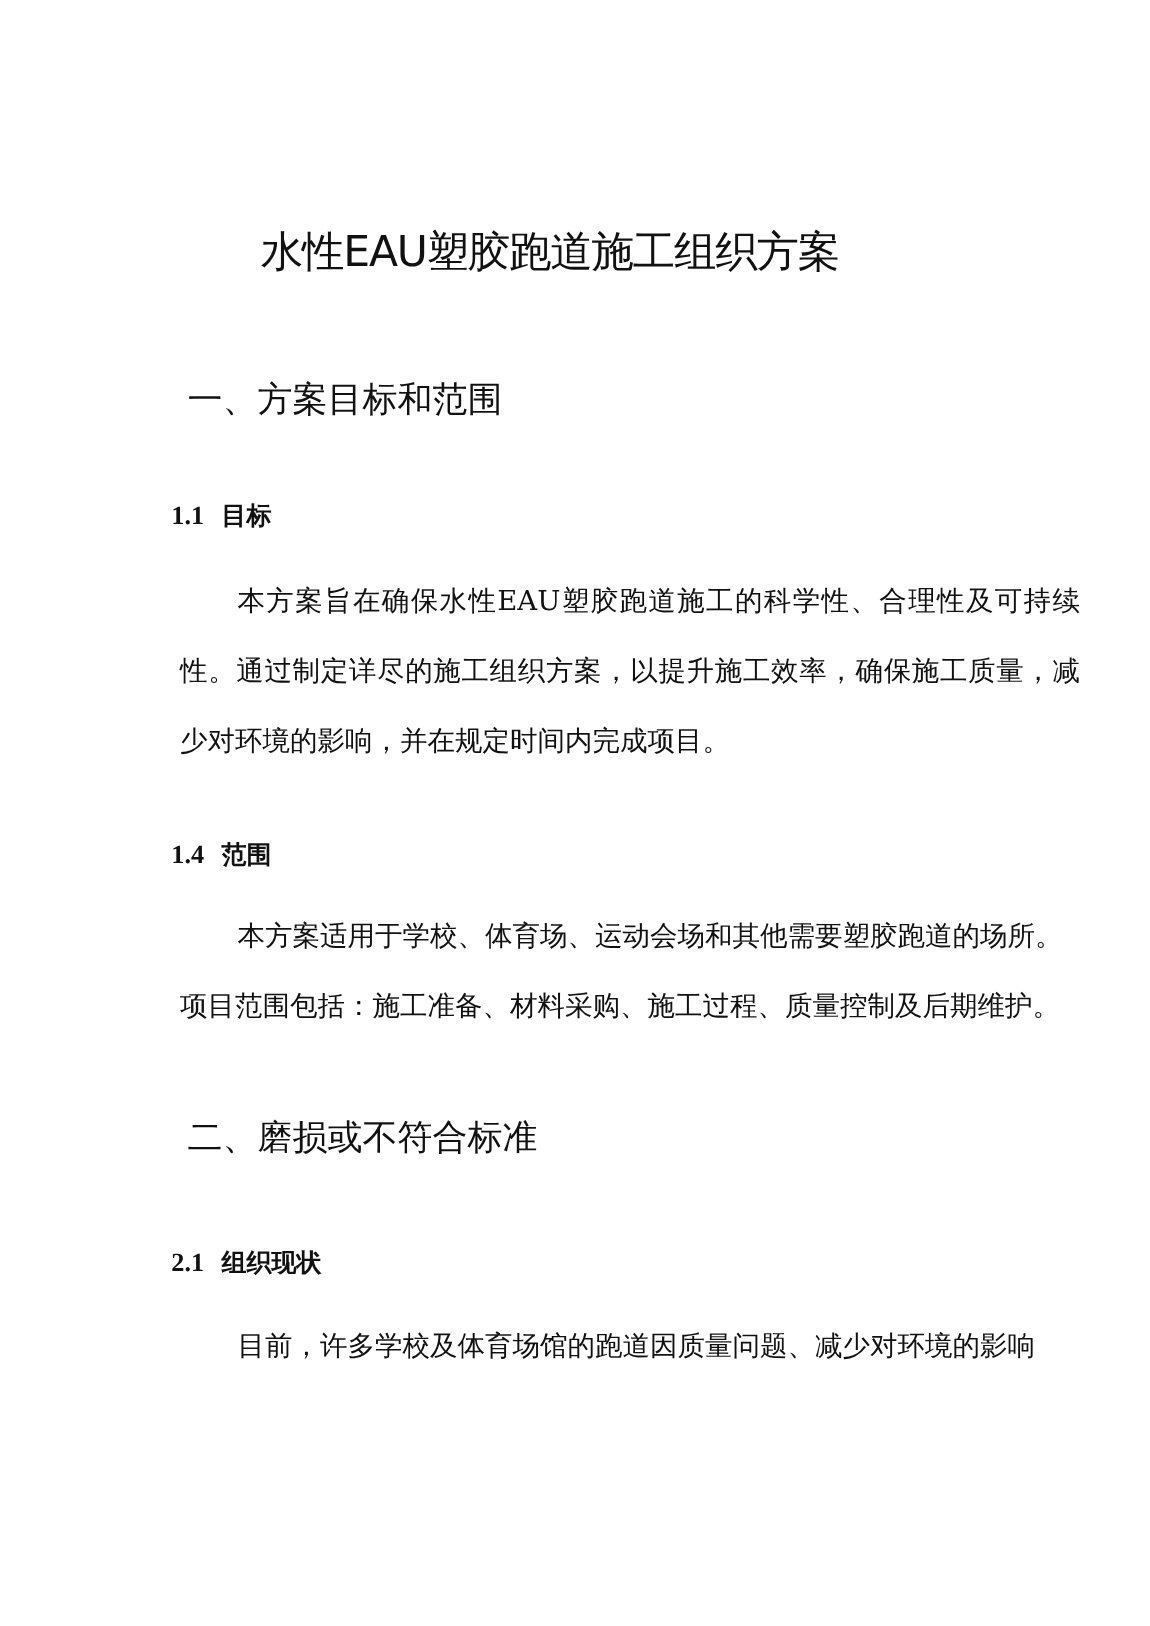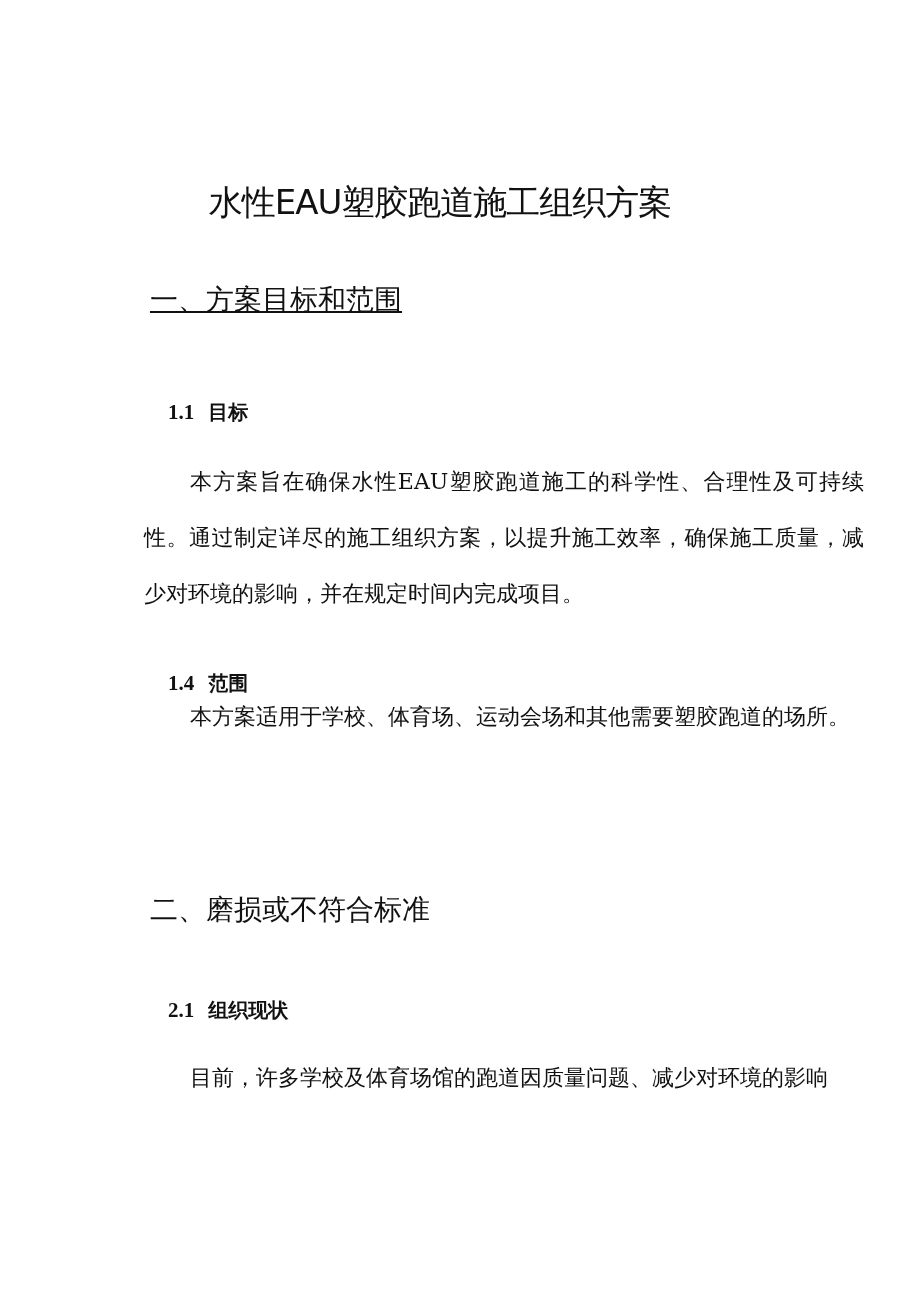--- a/index.html
+++ b/index.html
@@ -1,49 +1,50 @@
 <!DOCTYPE html>
 <html><head>
 <meta charset="utf-8">
 <style>
   html, body { margin: 0; padding: 0; background: #ffffff; }
   body { width: 920px; height: 1301px; position: relative; overflow: hidden; color: #111; }
   .title { position: absolute; left: 0; width: 880px; top: 176px; text-align: center;
     font-family: "DejaVu Sans", sans-serif; font-size: 34px; line-height: 52px; letter-spacing: -1px; }
   .h1 { position: absolute; left: 150px; font-family: "DejaVu Sans", sans-serif; font-size: 28px; line-height: 40px; }
-  .h2 { position: absolute; left: 168px; font-family: "Liberation Serif", serif; font-size: 21px; line-height: 30px; font-weight: bold; text-align: right; }
+  .h2 { position: absolute; left: 137px; font-family: "Liberation Serif", serif; font-size: 21px; line-height: 30px; font-weight: bold; text-align: right; }
   .h2 .num { margin-right: 14px; }
   .h2 .txt { font-family: "DejaVu Sans", sans-serif; font-weight: bold; font-size: 20px; }
   .para { position: absolute; left: 104px; width: 720px; font-family: "DejaVu Serif", "Liberation Serif", serif;
     font-size: 22px; line-height: 56px; text-align: justify; margin-left: 40px; }
   .para p { margin: 0; }
   .indent { text-indent: 46px; }
 </style>
 </head>
 <body>
 
 <div>
   <div class="title">水性EAU塑胶跑道施工组织方案</div>
 
-  <div class="h1" style="top:280px;text-decoration:underline;">一、方案目标和范围</div>
+  <div class="h1" style="top:300px;">一、方案目标和范围</div>
 
   <div class="h2" style="top:397px;">
     <span class="num">1.1</span><span class="txt">目标</span>
   </div>
 
   <div class="para" style="top:454px;">
     <p class="indent">本方案旨在确保水性EAU塑胶跑道施工的科学性、合理性及可持续性。通过制定详尽的施工组织方案，以提升施工效率，确保施工质量，减少对环境的影响，并在规定时间内完成项目。</p>
   </div>
 
   <div class="h2" style="top:668px;">
     <span class="num">1.4</span><span class="txt">范围</span>
   </div>
 
-  <div class="para" style="top:689px;">
+  <div class="para" style="top:722px;">
     <p class="indent">本方案适用于学校、体育场、运动会场和其他需要塑胶跑道的场所。</p>
+    <p>项目范围包括：施工准备、材料采购、施工过程、质量控制及后期维护。</p>
   </div>
 
   <div class="h1" style="top:890px;">二、磨损或不符合标准</div>
 
   <div class="h2" style="top:995px;">
     <span class="num">2.1</span><span class="txt">组织现状</span>
   </div>
 
   <div class="para" style="top:1050px;">
     <p class="indent">目前，许多学校及体育场馆的跑道因质量问题、减少对环境的影响</p>

